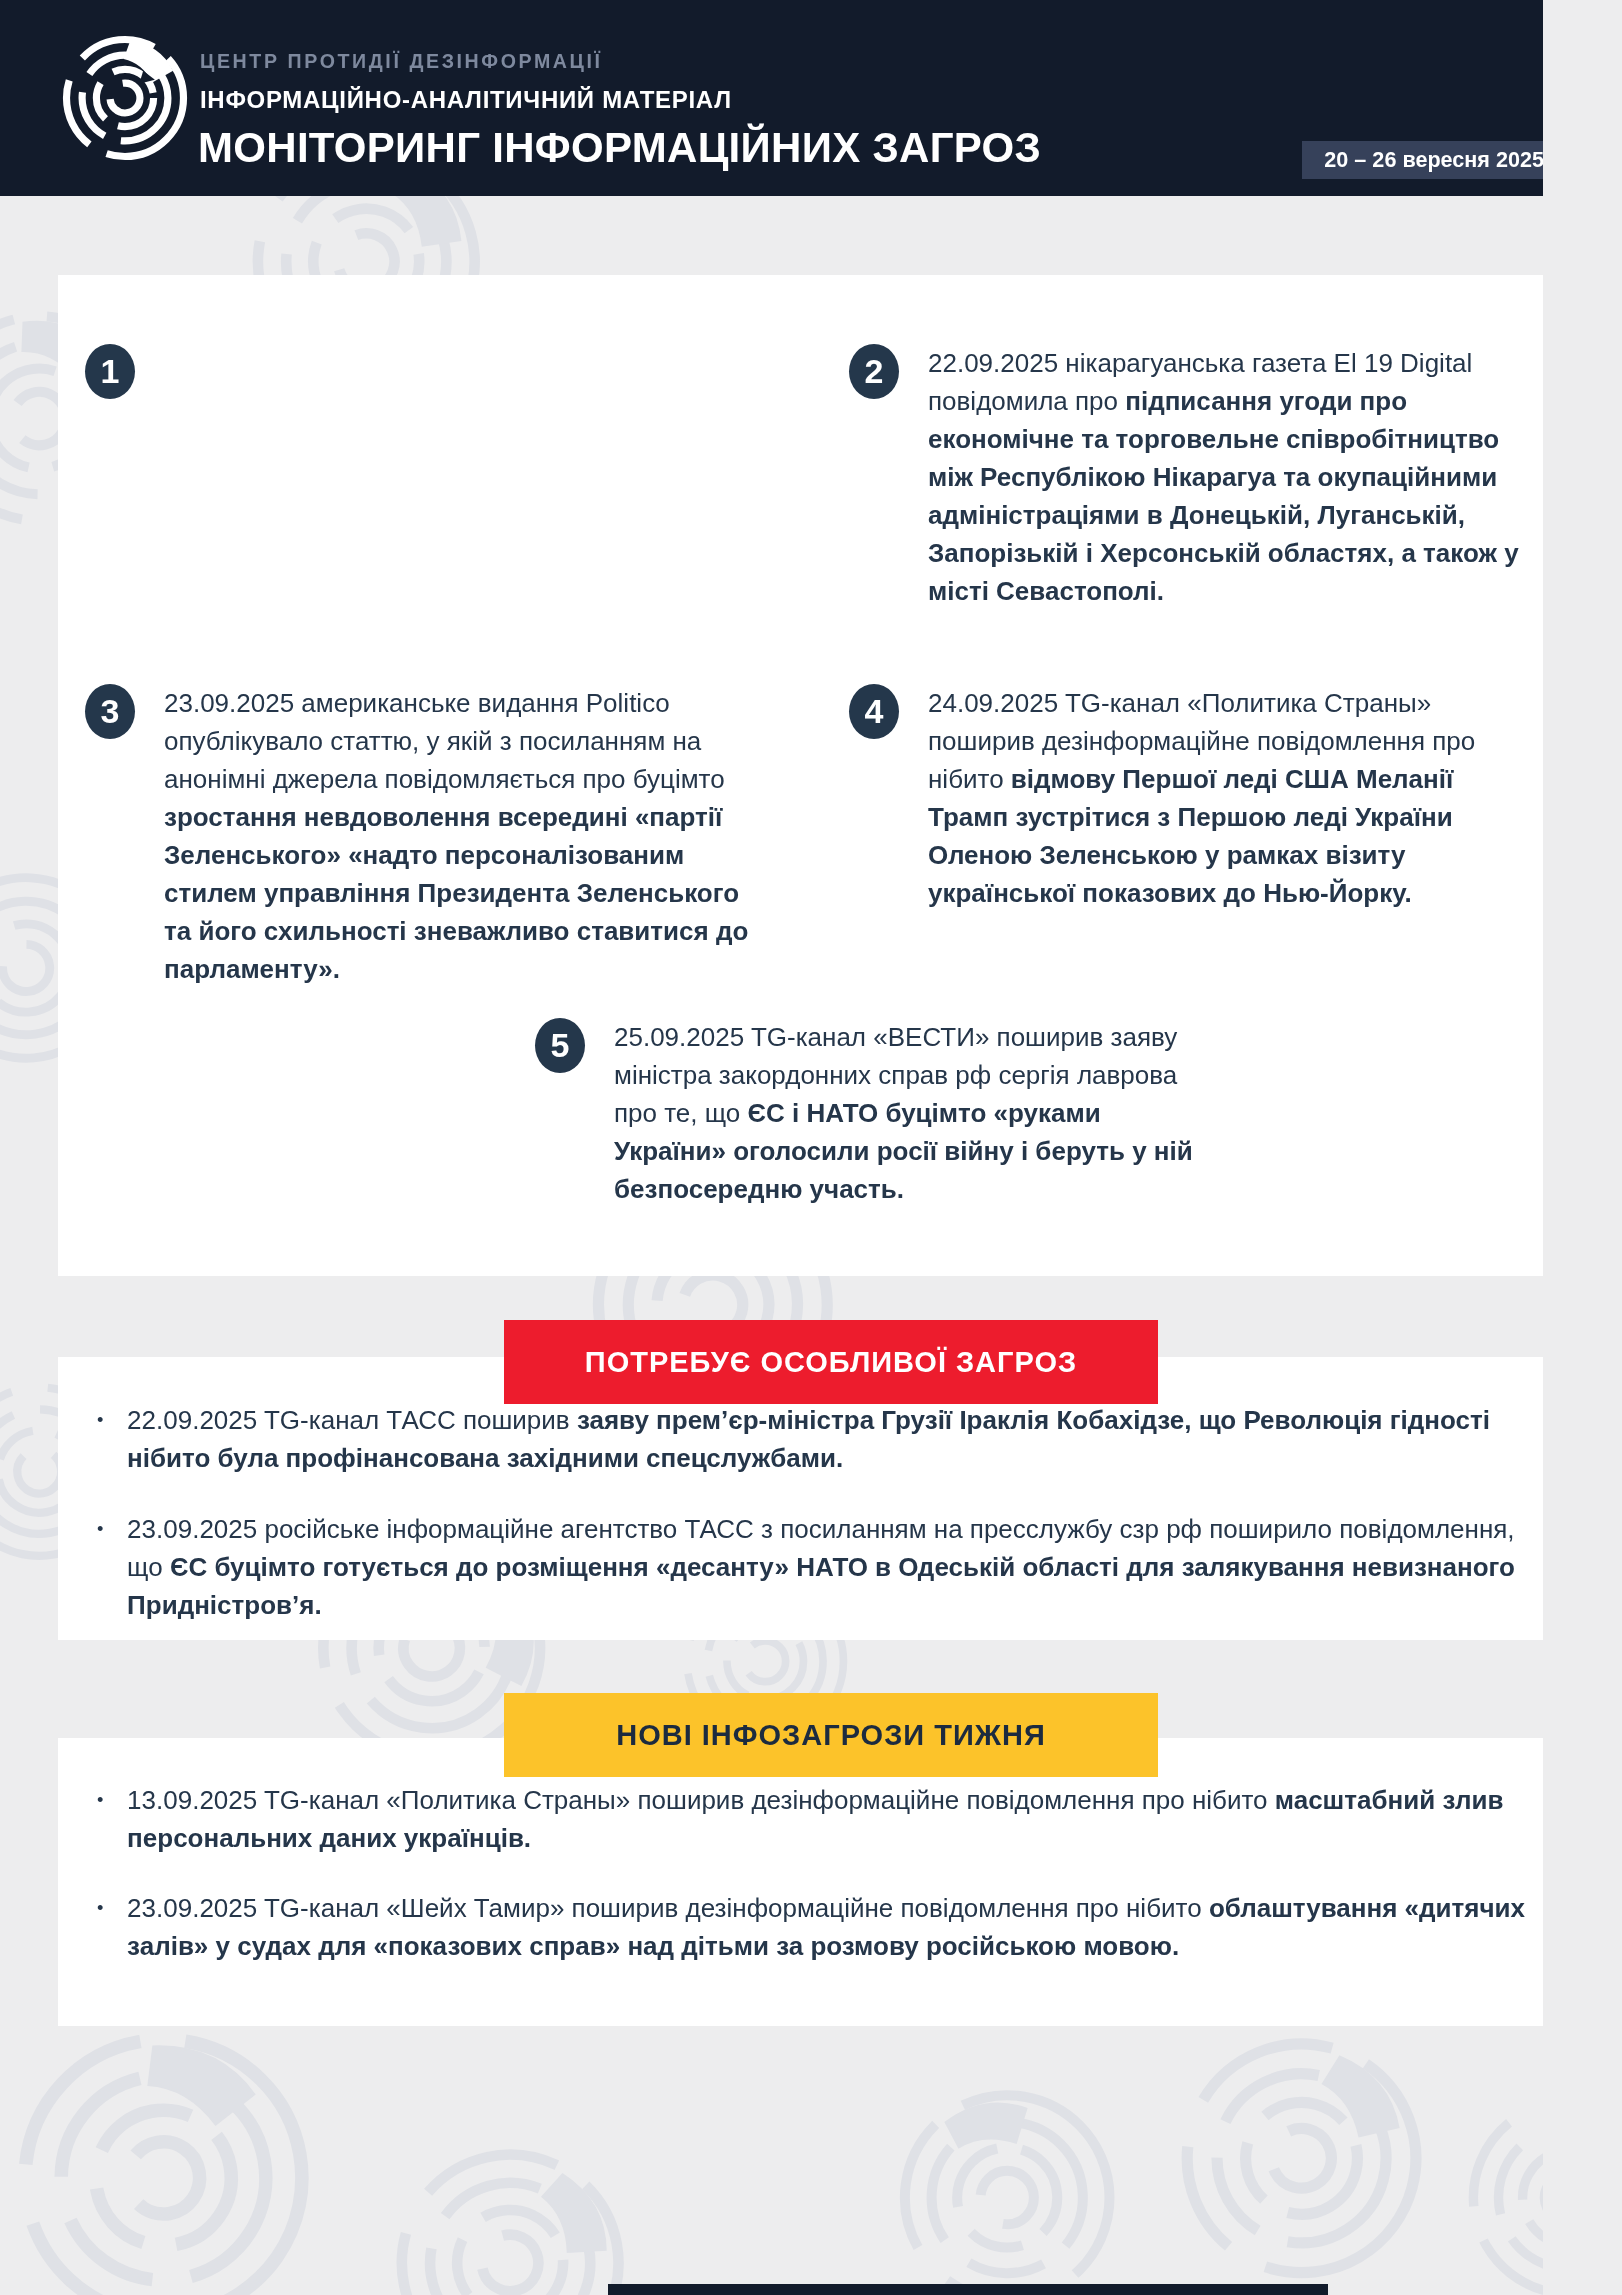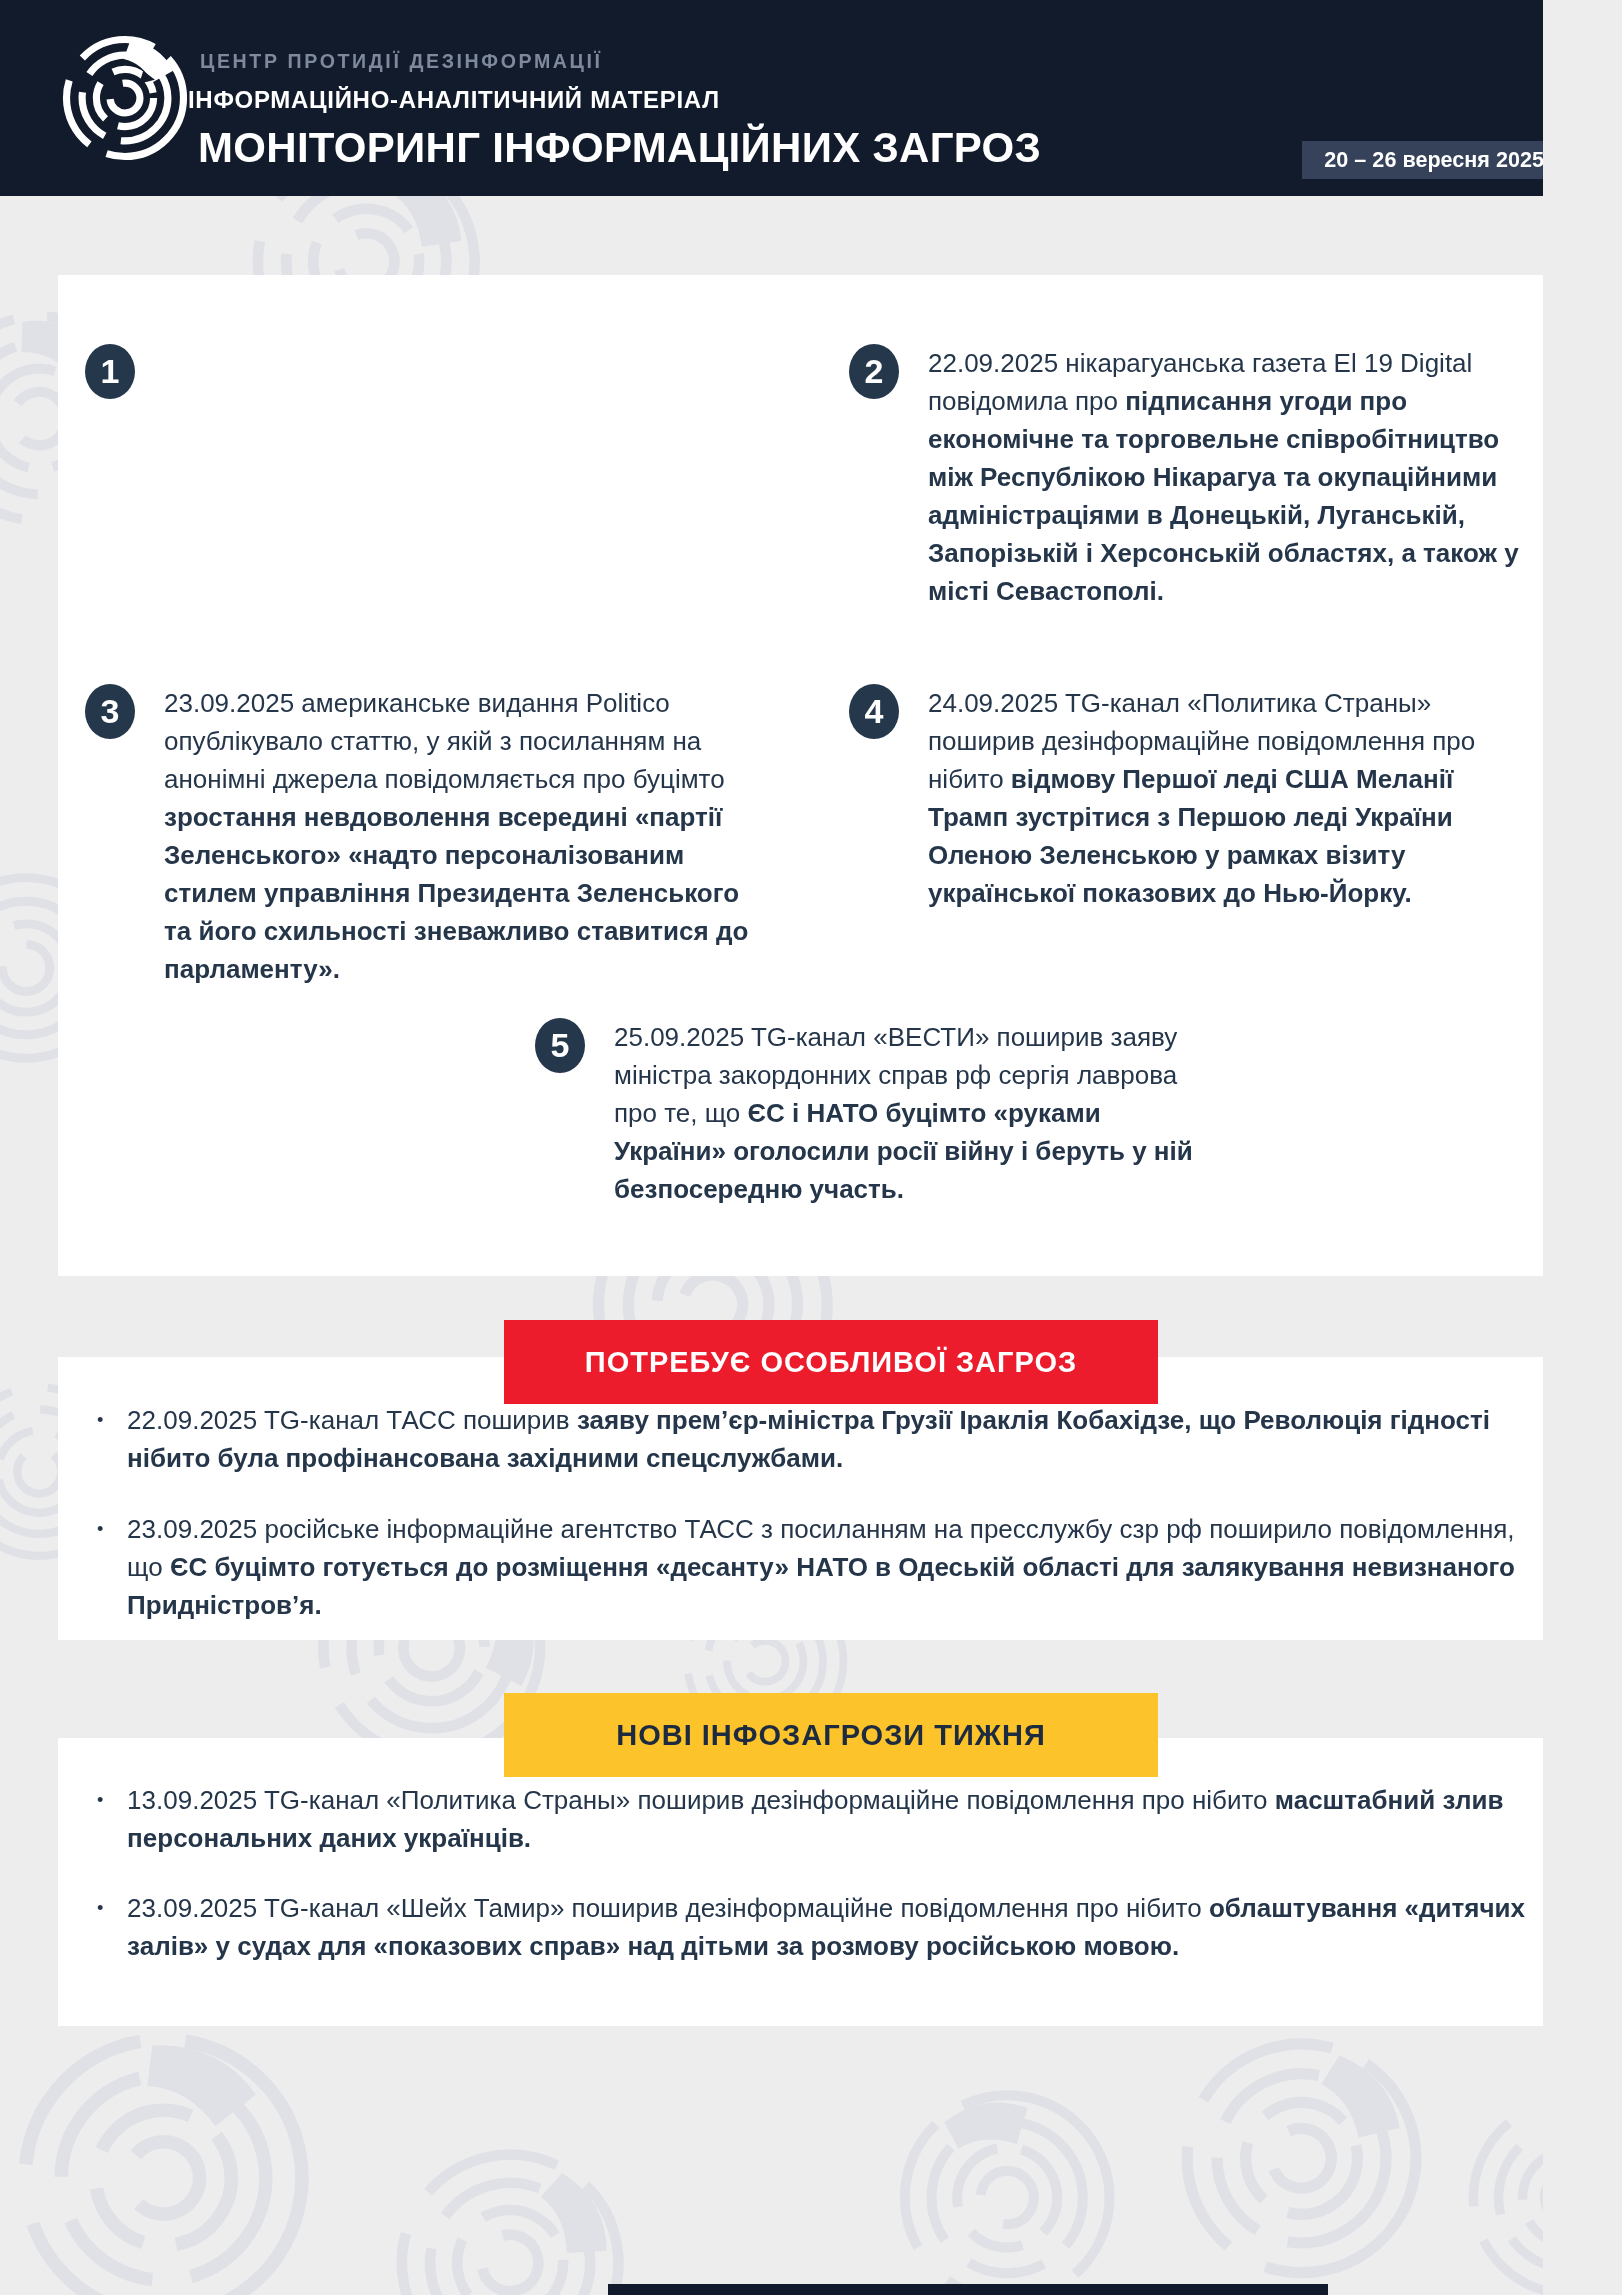--- a/index.html
+++ b/index.html
@@ -12,21 +12,21 @@
   body{font-family:"Liberation Sans","DejaVu Sans",sans-serif;color:var(--text_navy);}
   .page{position:relative;width:1543px;height:2295px;overflow:hidden;background:var(--page_bg);padding-left:46px;}
 
   
   .wm-layer{position:absolute;inset:0;z-index:0;}
 
   
   .header{position:absolute;left:0;top:0;width:1622px;height:196px;background:var(--header_bg);z-index:3;}
   .logo{position:absolute;left:60px;top:33px;width:130px;height:130px;}
   .org{position:absolute;left:200px;top:50px;font-size:19.6px;font-weight:700;letter-spacing:2.6px;color:var(--org_text);}
-  .subtitle{position:absolute;left:188px;top:86px;font-size:24px;font-weight:700;letter-spacing:0.7px;color:#fff;}
+  .subtitle{position:absolute;left:200px;top:86px;font-size:24px;font-weight:700;letter-spacing:0.7px;color:#fff;}
   .title{position:absolute;left:198px;top:124px;font-size:42px;font-weight:800;letter-spacing:0.3px;color:#fff;white-space:nowrap;}
   .date-badge{position:absolute;right:56px;top:105px;height:38px;background:var(--date_badge_bg);
     color:#fff;font-size:21.6px;font-weight:700;display:flex;align-items:center;padding:0 22px;margin-top:36px;}
 
   
   .card{position:absolute;left:58px;width:1507px;background:var(--card_bg);z-index:1;}
   .card1{top:275px;height:1001px;}
   .card2{top:1357px;height:283px;}
   .card3{top:1738px;height:288px;}
 

